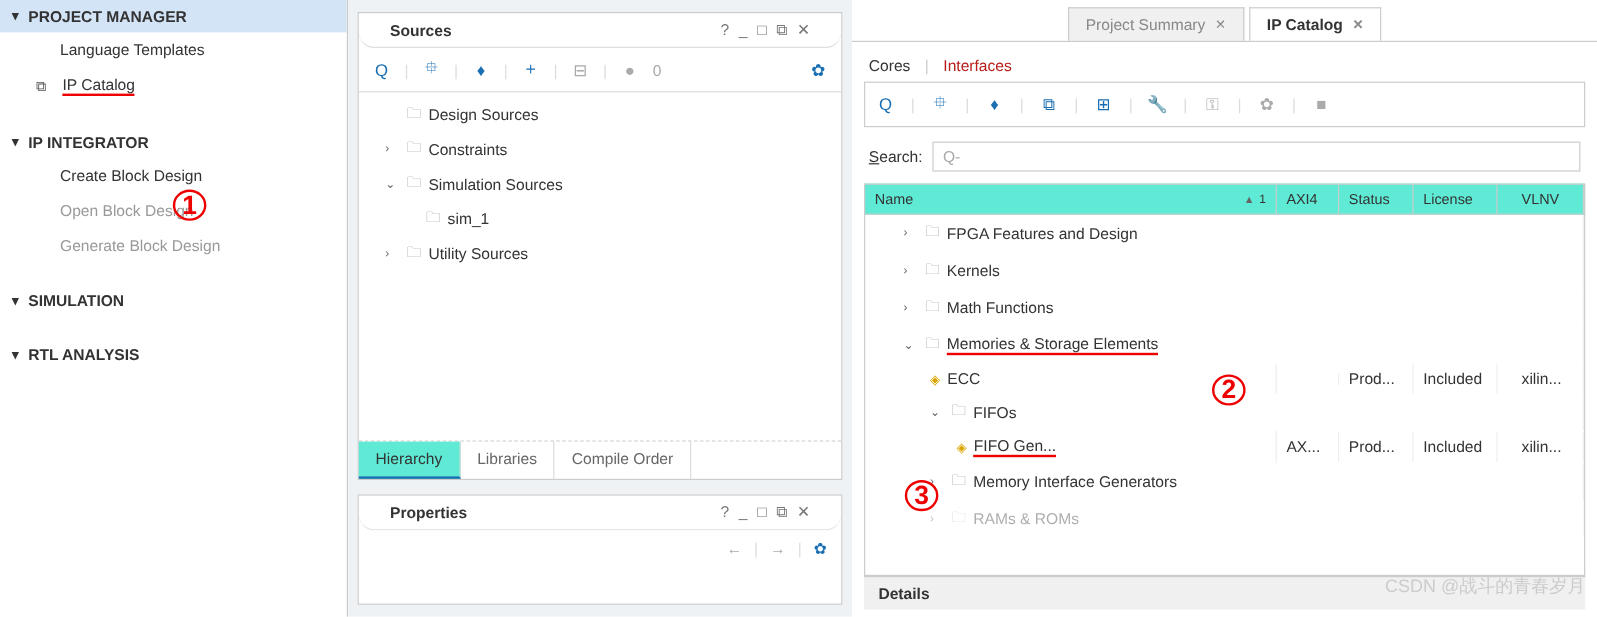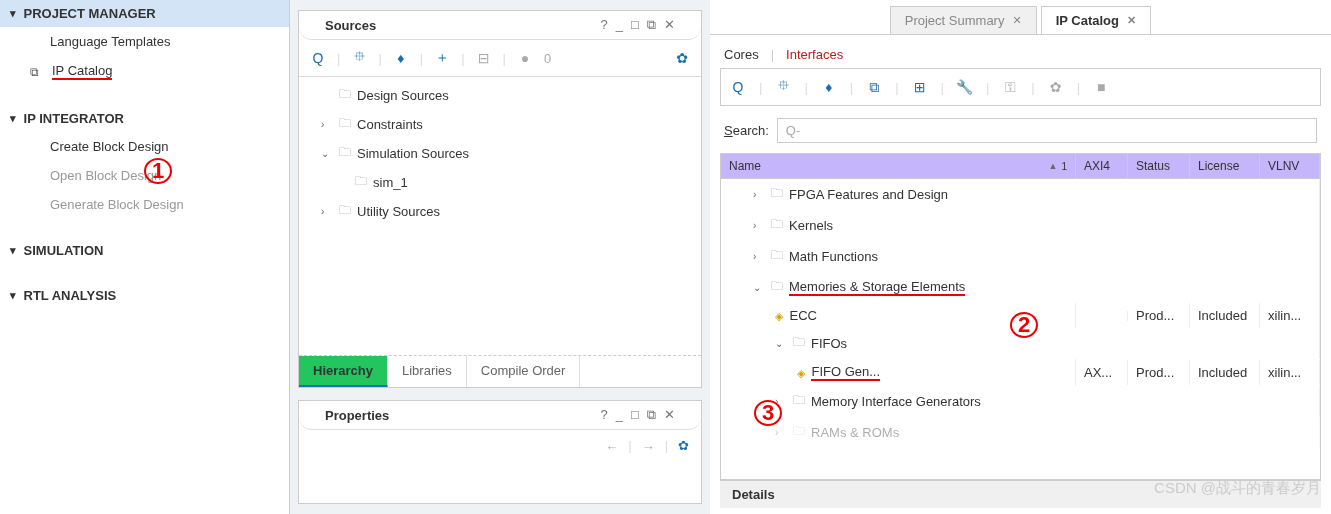--- a/index.html
+++ b/index.html
@@ -30,46 +30,46 @@
 .toolbar { display: flex; align-items: center; gap: 10px; padding: 6px 10px; border-bottom: 1px solid #ddd; }
 .tb-btn { color: #1a6fb3; font-size: 14px; cursor: pointer; width: 18px; text-align: center; }
 .tb-btn.gray { color: #aaa; }
 .tb-sep { color: #ddd; }
 .tree-area { padding: 4px 0; flex: 1; }
 .tree-row { display: flex; align-items: center; padding: 4px 10px; cursor: pointer; gap: 6px; }
 .tree-chev { width: 12px; font-size: 10px; color: #666; }
 .folder-icon { color: #999; font-size: 12px; }
 .tabs-row { display: flex; border-top: 1px dashed #ccc; padding: 0; }
 .tab { padding: 7px 14px; border-right: 1px solid #ddd; cursor: pointer; color: #666; }
-.tab.active { font-weight: bold; color: #333; background: #22c55e; border-bottom: 2px solid #1a6fb3; }
+.tab.active { font-weight: normal; color: #333; background: #5eead4; border-bottom: 2px solid #1a6fb3; }
 .props-nav { display: flex; justify-content: flex-end; gap: 10px; padding: 8px 12px; color: #aaa; }
 .props-nav .gear { color: #1a6fb3; }
 
 .right-panel { flex: 1; display: flex; flex-direction: column; background: #fff; }
 .right-tabs { display: flex; padding: 6px 10px 0 10px; gap: 4px; justify-content: center; }
 .rtab { padding: 6px 14px; background: #f0f0f0; border: 1px solid #ccc; border-bottom: none; cursor: pointer; display: flex; align-items: center; gap: 8px; color: #888; }
 .rtab.active { background: #fff; color: #333; font-weight: bold; }
 .rtab .close { color: #888; font-size: 11px; }
 .right-body { border-top: 1px solid #ccc; flex: 1; display: flex; flex-direction: column; padding: 6px 10px; }
 .sub-tabs { display: flex; gap: 12px; padding: 6px 4px; }
 .sub-tab { cursor: pointer; color: #b91c1c; }
 .sub-tab.active { font-weight: normal; color: #333; }
 .sub-sep { color: #ccc; }
 .ip-toolbar { border: 1px solid #ccc; padding: 6px 8px; display: flex; gap: 12px; align-items: center; margin-bottom: 8px; }
 .search-row { display: flex; align-items: center; gap: 8px; padding: 4px 4px 10px 4px; }
 .search-row label { font-size: 13px; }
 .search-row .ul { text-decoration: underline; }
 .search-box { flex: 1; border: 1px solid #ccc; padding: 4px 8px; color: #aaa; background: #fff; }
-.grid-header { display: flex; background: #c4b5fd; border: 1px solid #ccc; font-size: 12px; }
+.grid-header { display: flex; background: #5eead4; border: 1px solid #ccc; font-size: 12px; }
 .col { padding: 5px 8px; border-right: 1px solid #ccc; display: flex; align-items: center; gap: 4px; }
 .col-name { flex: 1; min-width: 170px; }
 .col-axi { width: 52px; }
 .col-status { width: 62px; }
 .col-lic { width: 70px; }
-.col-vlnv { width: 60px; }
+.col-vlnv { width: 60px; margin-left: 12px; }
 .grid-body { border: 1px solid #ccc; border-top: none; flex: 1; overflow: hidden; }
 .grid-row { display: flex; align-items: center; font-size: 13px; }
 .grid-row .col { border-right: 1px solid #eee; padding: 5px 8px; }
 .grid-row .col-name { display: flex; align-items: center; gap: 6px; }
 .indent-1 { padding-left: 18px; }
 .indent-2 { padding-left: 40px; }
 .indent-3 { padding-left: 62px; }
 .ip-chip::before { content: "◈"; color: #d9a400; font-size: 11px; }
 .details-bar { background: #f0f0f0; padding: 6px 12px; font-weight: bold; border-top: 1px solid #ccc; }
 .watermark { position: absolute; right: 10px; bottom: 16px; color: #ccc; font-size: 15px; pointer-events: none; }
@@ -171,21 +171,21 @@
           <span>Utility Sources</span>
         </div>
       </div>
       <div class="tabs-row">
         <div class="tab active">Hierarchy</div>
         <div class="tab">Libraries</div>
         <div class="tab">Compile Order</div>
       </div>
     </div>
 
-    <div class="panel-box" style="height:104px">
+    <div class="panel-box" style="height:92px">
       <div class="panel-title-bar">
         <span class="title">Properties</span>
         <div class="panel-ctrls">
           <span>?</span>
           <span>_</span>
           <span>□</span>
           <span>⧉</span>
           <span>✕</span>
         </div>
       </div>

